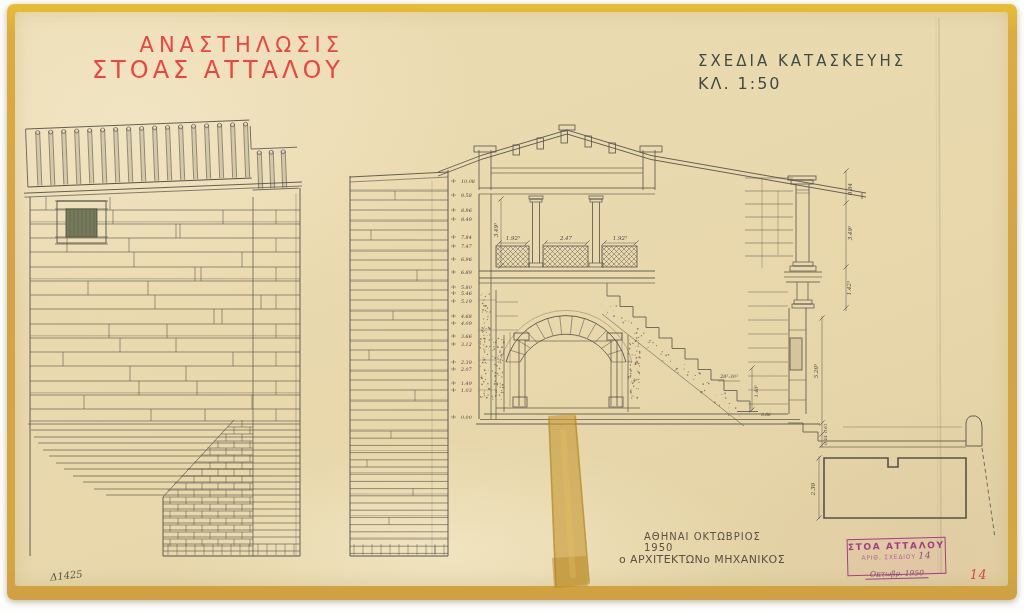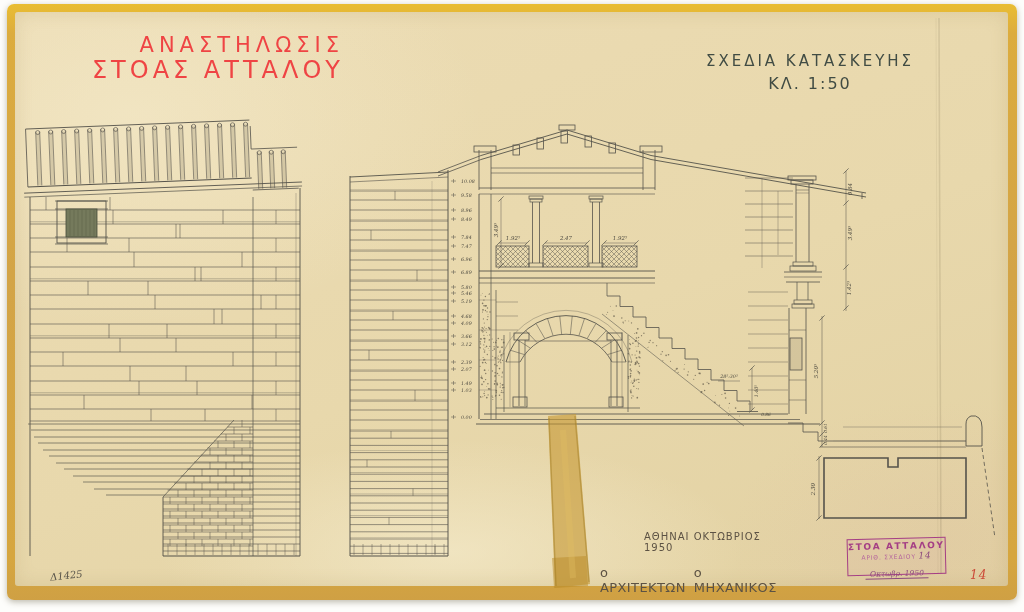--- a/index.html
+++ b/index.html
@@ -12,26 +12,26 @@
       radial-gradient(ellipse 420px 160px at 44% 94%,rgba(247,238,208,.6),rgba(247,238,208,0) 70%),
       radial-gradient(ellipse 500px 300px at 12% 18%,rgba(248,240,212,.45),rgba(248,240,212,0) 70%),
       radial-gradient(ellipse 300px 200px at 93% 92%,rgba(214,170,160,.14),rgba(214,170,160,0) 70%),
       linear-gradient(160deg,#ecdcb4,#e8d8ac 55%,#e2d1a2);
     box-shadow:inset 0 0 18px rgba(150,120,60,.18)}
   svg.art{position:absolute;left:0;top:0;width:1024px;height:612px}
   svg text{font-family:"DejaVu Serif",serif}
   .title-main{position:absolute;left:88px;top:34px;width:256px;text-align:right;color:#ef4444;line-height:1.1}
   .t1{font-size:21px;letter-spacing:5px}
   .t2{font-size:24px;letter-spacing:4px}
-  .title-right{position:absolute;left:698px;top:52px;width:224px;text-align:center;color:#414c44}
+  .title-right{position:absolute;left:698px;top:52px;width:224px;text-align:left;color:#414c44}
   .sub{font-size:15px;letter-spacing:3px}
   .scale{font-size:16px;letter-spacing:2px;margin-top:4px}
   .credits{position:absolute;left:600px;top:531px;width:185px;color:#5c5244;font-size:8px}
   .place{letter-spacing:1px;margin-left:44px;font-size:10px}
-  .sigs{display:flex;justify-content:flex-start;margin-top:12px;font-size:13px;letter-spacing:.4px}
+  .sigs{display:flex;justify-content:flex-end;margin-top:0;font-size:11px;letter-spacing:.4px}
   .stamp{position:absolute;left:847px;top:538px;width:97px;height:35px;border:1.5px solid #a53f85;
     transform:rotate(-1.4deg);text-align:center;color:#a53f85;background:rgba(200,120,170,.05)}
   .stamp-line1{font-size:9px;font-weight:bold;letter-spacing:1.6px;margin-top:2px}
   .stamp-line2{font-size:6px;letter-spacing:.8px;color:#b4649c}
   .stamp-num{font-family:"DejaVu Serif",serif;font-style:italic;font-size:9px;color:#8d4a7e}
   .stamp-date{font-family:"DejaVu Serif",serif;font-style:italic;font-size:7.5px;color:#8d4a7e;
     display:inline-block;border-bottom:.8px solid #8d4a7e;padding:0 5px;margin-top:0}
   .pagenum{position:absolute;left:970px;top:568px;font-family:"DejaVu Serif",serif;font-style:italic;
     font-size:12px;color:#cc4a38;letter-spacing:1px}
   .inv{position:absolute;left:50px;top:570px;font-family:"DejaVu Serif",serif;font-style:italic;

